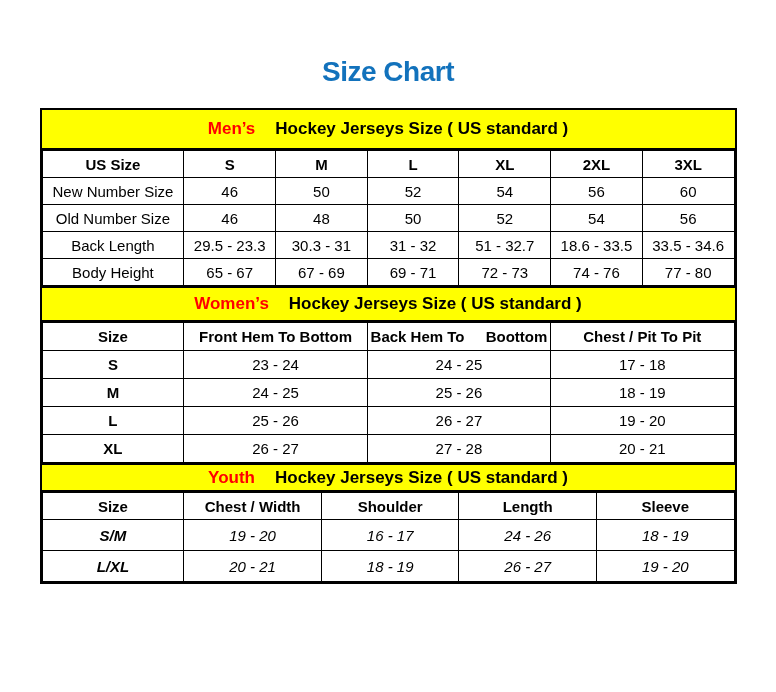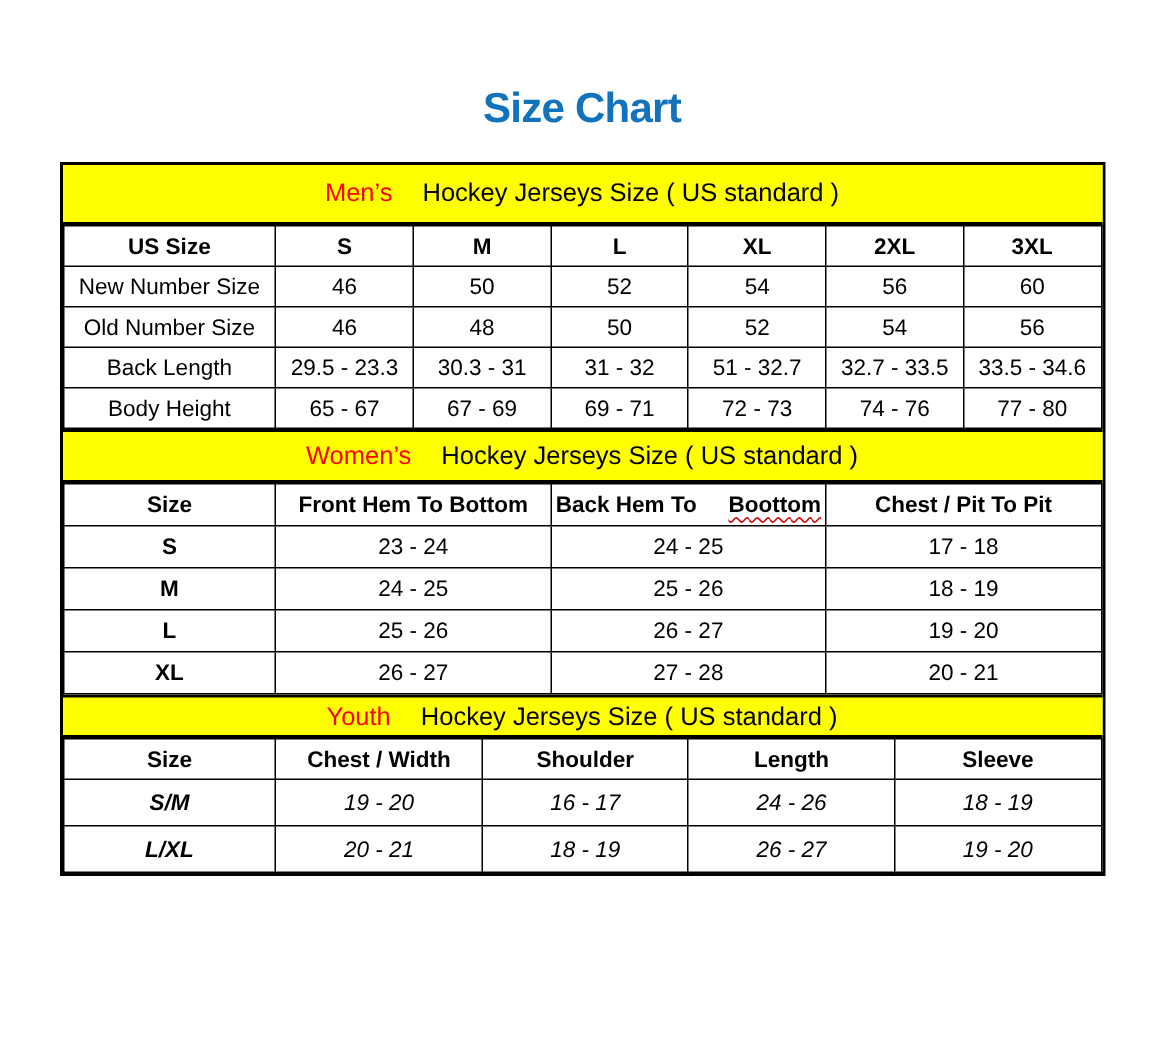--- a/index.html
+++ b/index.html
@@ -24,21 +24,21 @@
     margin: 0 auto;
     border: 2px solid #000000;
     background: #ffffff;
   }
   .band {
     background: #FFFF00;
     display: flex;
     justify-content: center;
     align-items: center;
     gap: 20px;
-    font-weight: normal;
+    font-weight: bold;
     font-size: 17px;
     border-bottom: 2px solid #000000;
   }
   .band-1 { height: 40px; }
   .band-2, .band-3 { border-top: 2px solid #000000; }
   .band-2 { height: 36px; }
   .band-3 { height: 29px; }
   .band .hl { color: #FF0000; }
   table {
     width: 100%;
@@ -56,21 +56,20 @@
   }
   th { font-weight: bold; }
   td { font-weight: normal; }
   .mens th, .mens td { height: 27px; }
   .womens th, .womens td { height: 28px; }
   .youth th { height: 27px; }
   .youth td, .youth th.rowhead { height: 31px; font-style: italic; }
   .rowhead { font-weight: bold; }
   .plainlabel { font-weight: normal; }
   .squiggly {
-    text-decoration: underline;
     text-decoration-style: wavy;
     text-decoration-color: #D40000;
     text-decoration-thickness: 1px;
     text-underline-offset: 3px;
     margin-left: 17px;
   }
 </style>
 </head>
 <body>
 
@@ -122,21 +121,21 @@
         <td>52</td>
         <td>54</td>
         <td>56</td>
       </tr>
       <tr>
         <td class="plainlabel">Back Length</td>
         <td>29.5 - 23.3</td>
         <td>30.3 - 31</td>
         <td>31 - 32</td>
         <td>51 - 32.7</td>
-        <td>32.7 - 33.5</td>
+        <td>18.6 - 33.5</td>
         <td>33.5 - 34.6</td>
       </tr>
       <tr>
         <td class="plainlabel">Body Height</td>
         <td>65 - 67</td>
         <td>67 - 69</td>
         <td>69 - 71</td>
         <td>72 - 73</td>
         <td>74 - 76</td>
         <td>77 - 80</td>

